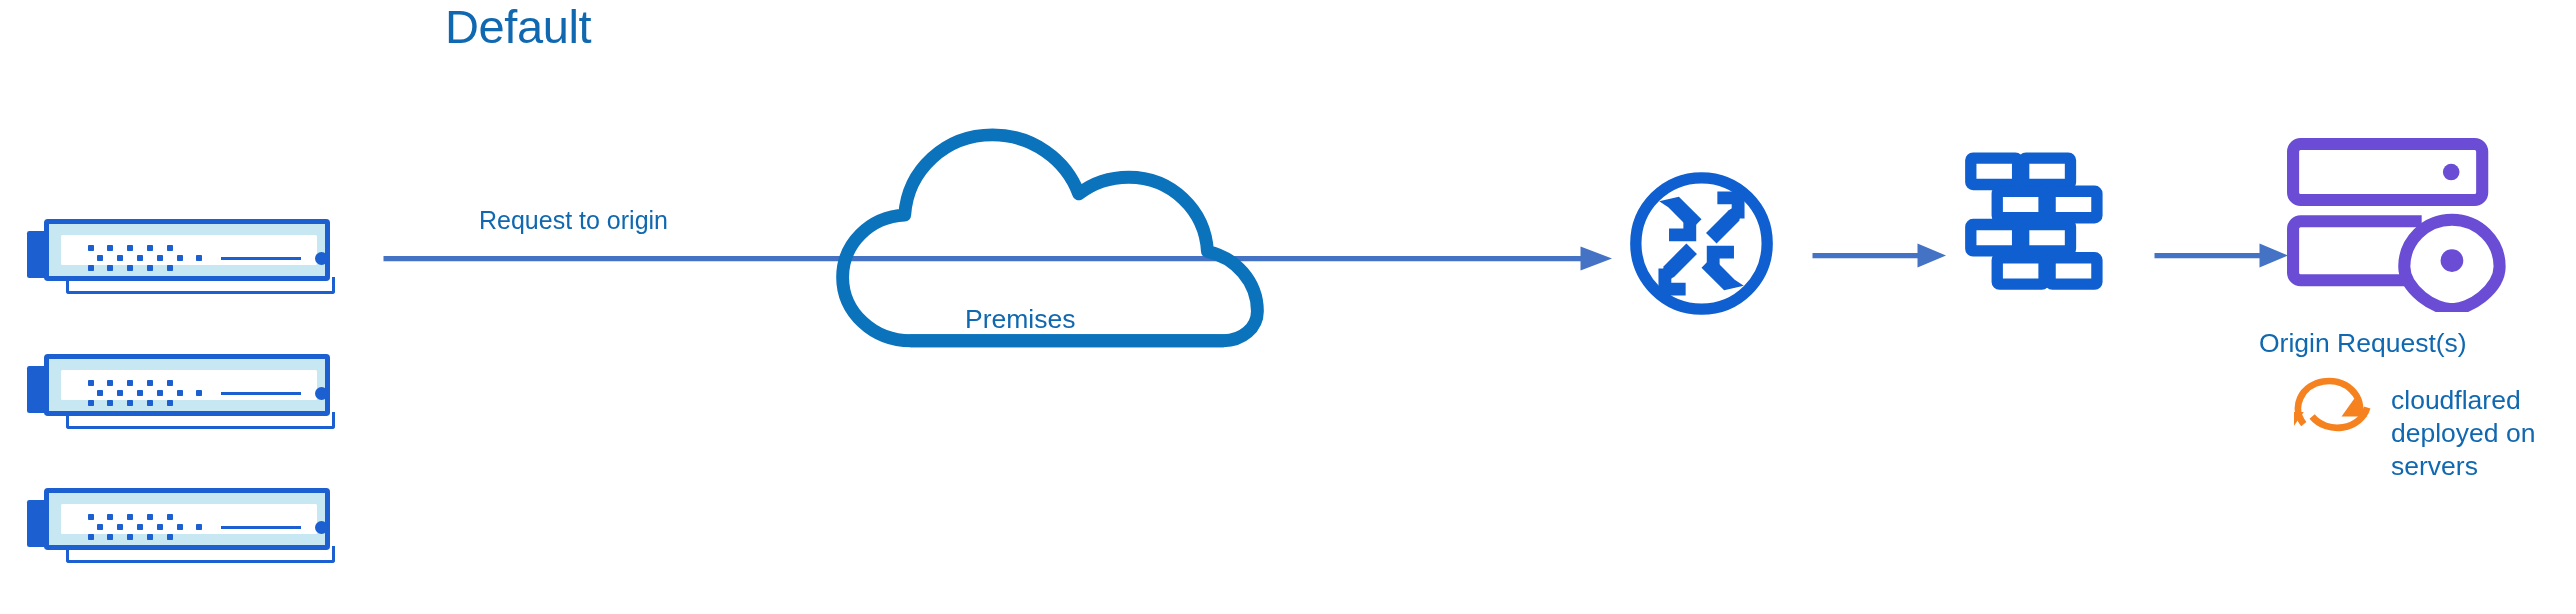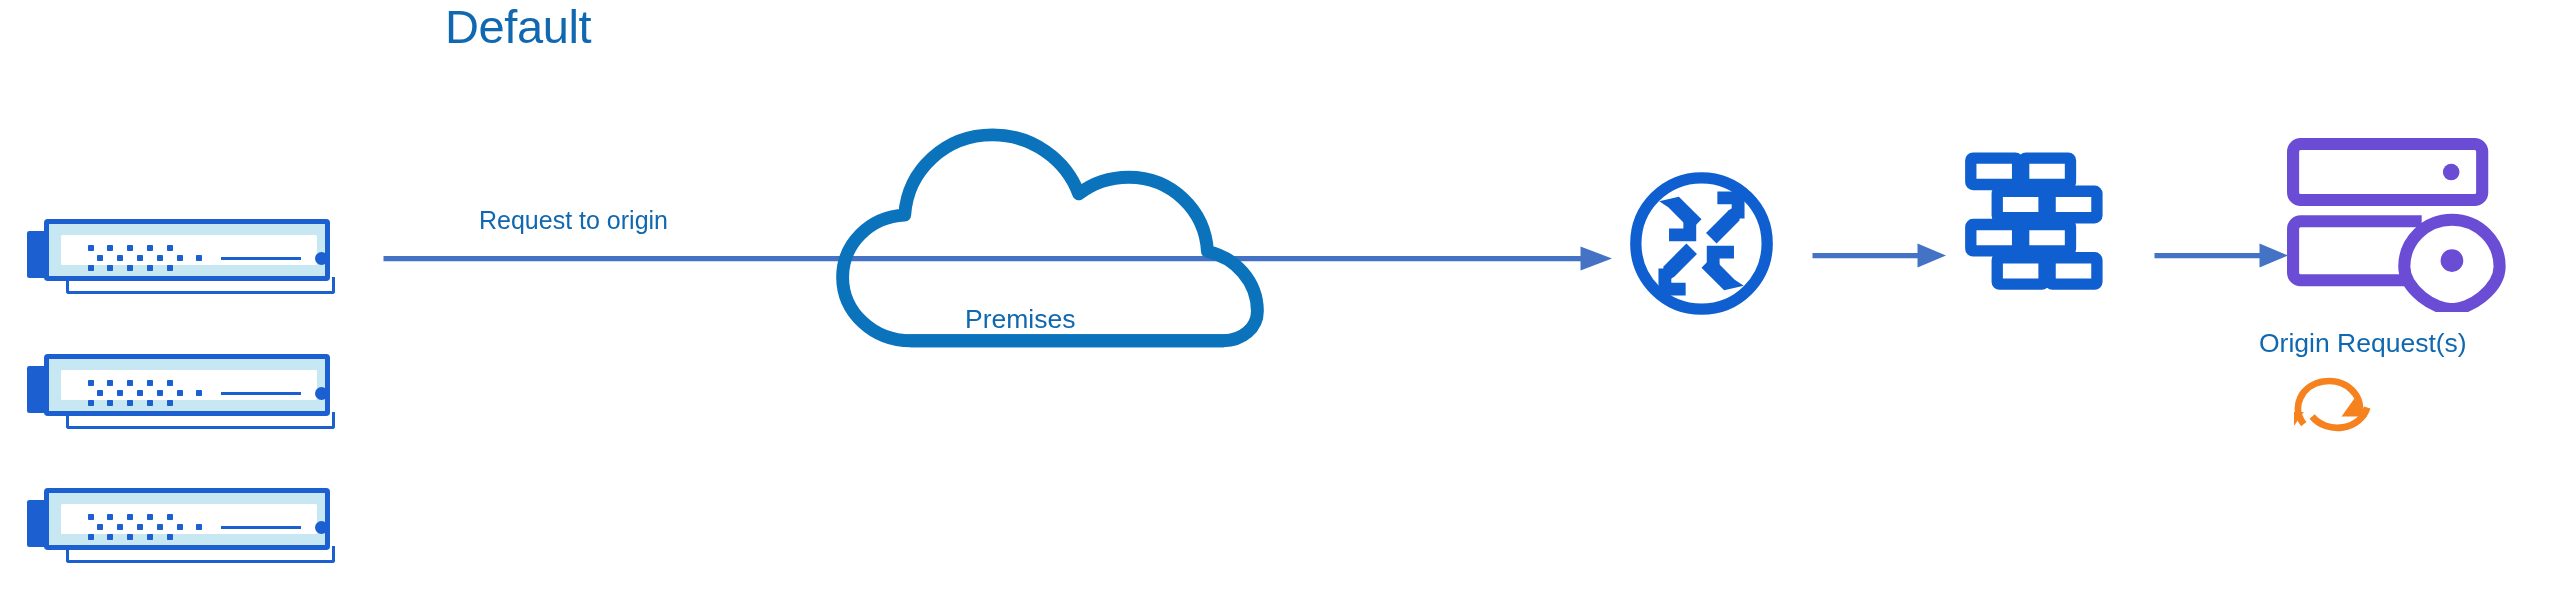--- a/index.html
+++ b/index.html
@@ -373,15 +373,18 @@
   </svg>
 
   <svg id="arrow-fw-org" class="arrow-svg" width="136" height="33" viewBox="0 0 180 44">
     <line x1="0" y1="22" x2="144" y2="22" stroke="#4472c4" stroke-width="7"></line>
     <polygon points="140,6 178,22 140,38" fill="#4472c4"></polygon>
   </svg>
 
   <div class="lbl" id="label-request">Request to origin</div>
   <div class="lbl" id="label-internet">Premises</div>
   <div class="lbl" id="label-origin">Origin Request(s)</div>
+  <div class="lbl" id="label-cloudflared">cloudflared
+deployed on
+servers</div>
 
 </div>
 
 
 </body></html>

